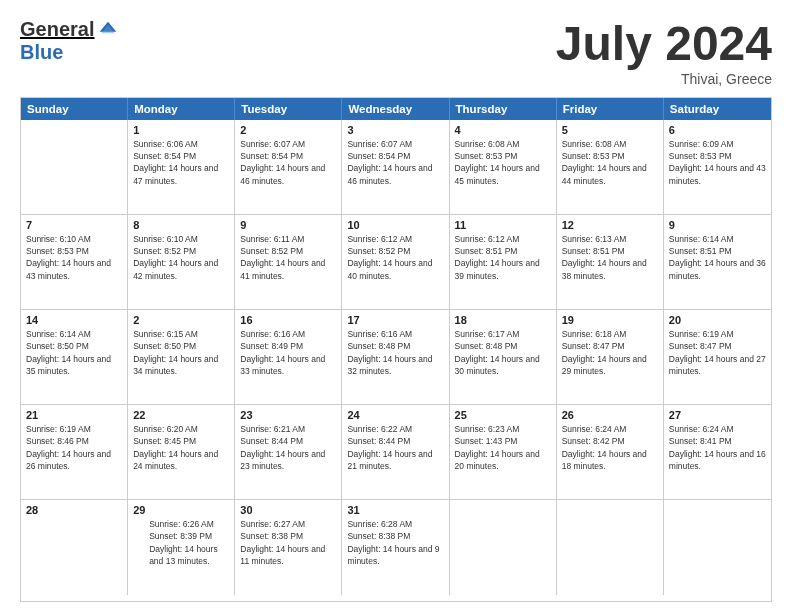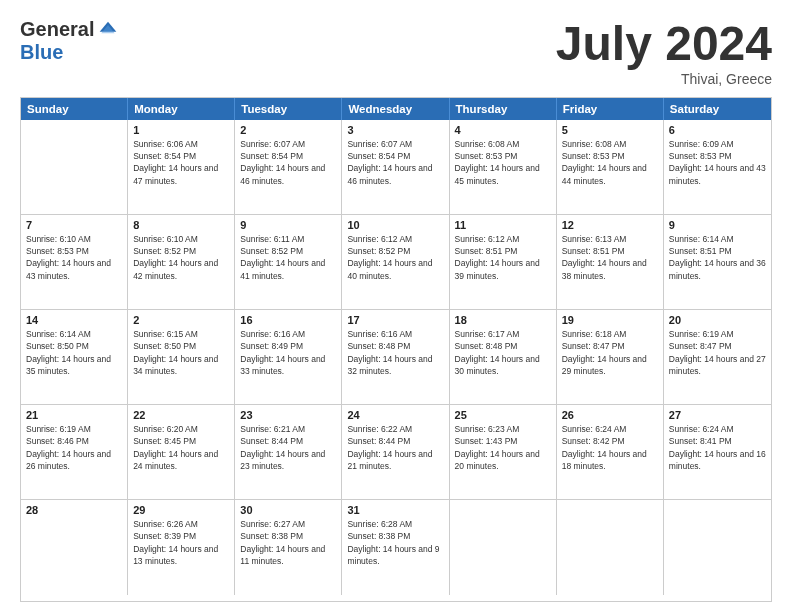--- a/index.html
+++ b/index.html
@@ -25,20 +25,21 @@
     }
     .logo {
       display: flex;
       flex-direction: column;
       align-items: flex-start;
     }
     .logo-text {
       display: flex;
       align-items: center;
       gap: 2px;
+      text-decoration: underline;
     }
     .logo-icon {
       width: 20px;
       height: 20px;
       margin-left: 2px;
     }
     .title-block {
       text-align: right;
     }
     .month-title {
@@ -305,21 +306,21 @@
 Sunset: 8:41 PM
 Daylight: 14 hours and 16 minutes.</div>
           </div>
         </div>
         <div class="cal-row">
           <div class="cal-cell">
             <div class="day-num">28</div>
           </div>
           <div class="cal-cell">
             <div class="day-num">29</div>
-            <div class="day-info" style="white-space: pre-line;">Sunrise: 6:26 AM
+            <div class="day-info" style="white-space: pre-line; margin-left: 16px;">Sunrise: 6:26 AM
 Sunset: 8:39 PM
 Daylight: 14 hours and 13 minutes.</div>
           </div>
           <div class="cal-cell">
             <div class="day-num">30</div>
             <div class="day-info" style="white-space: pre-line;">Sunrise: 6:27 AM
 Sunset: 8:38 PM
 Daylight: 14 hours and 11 minutes.</div>
           </div>
           <div class="cal-cell">

